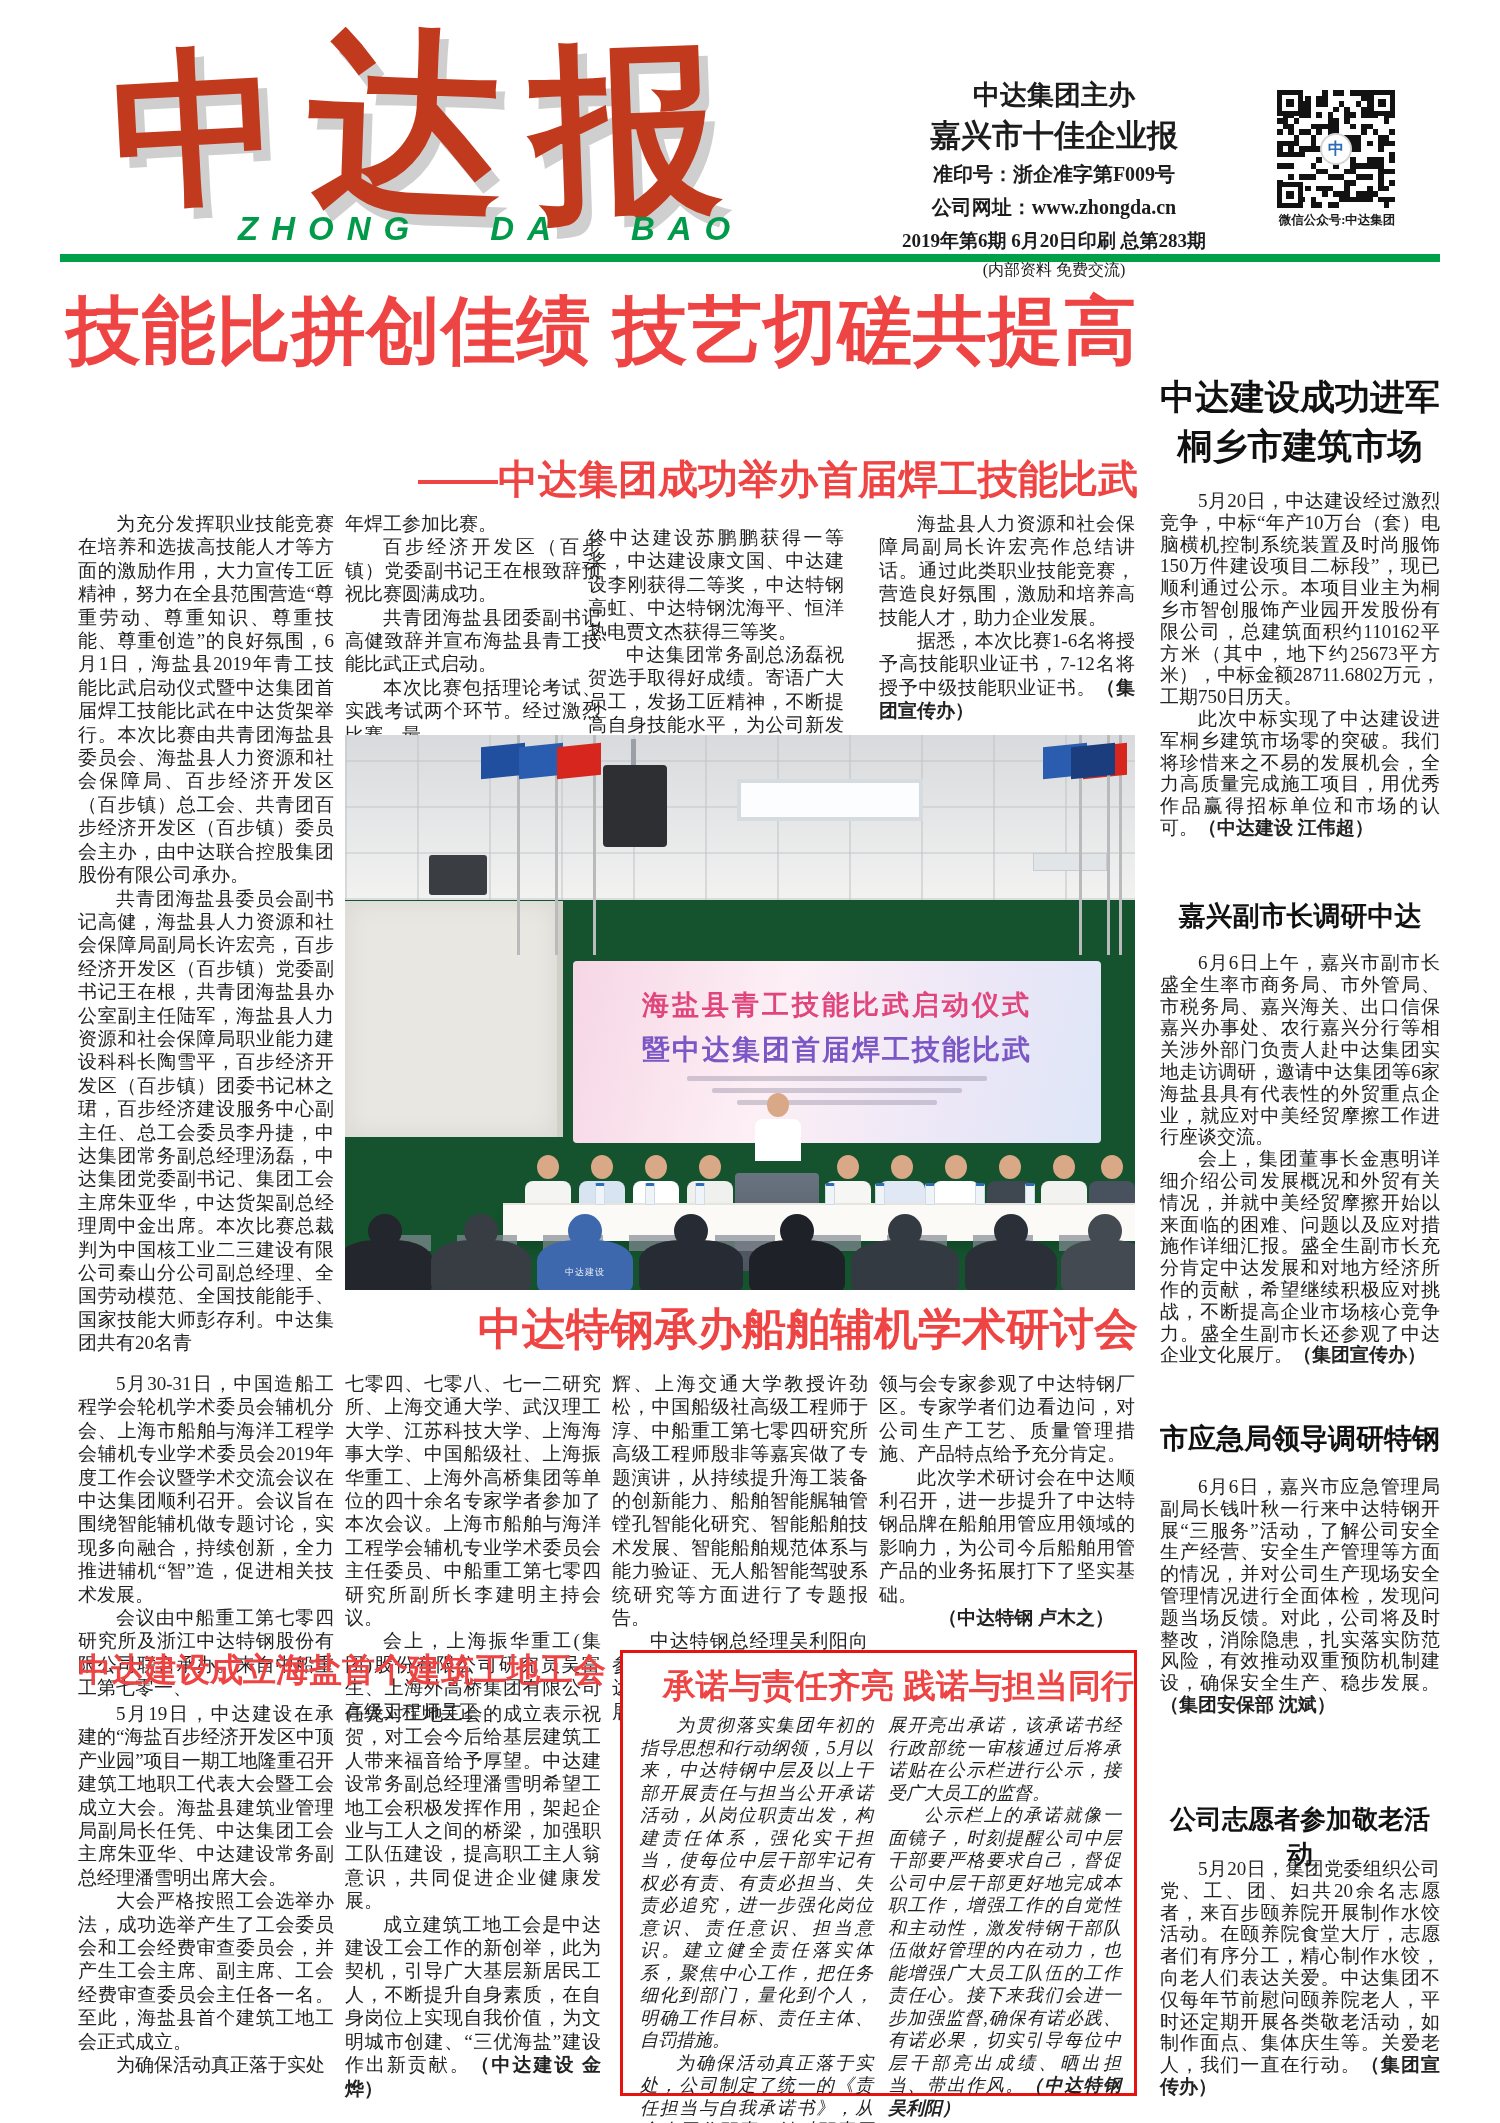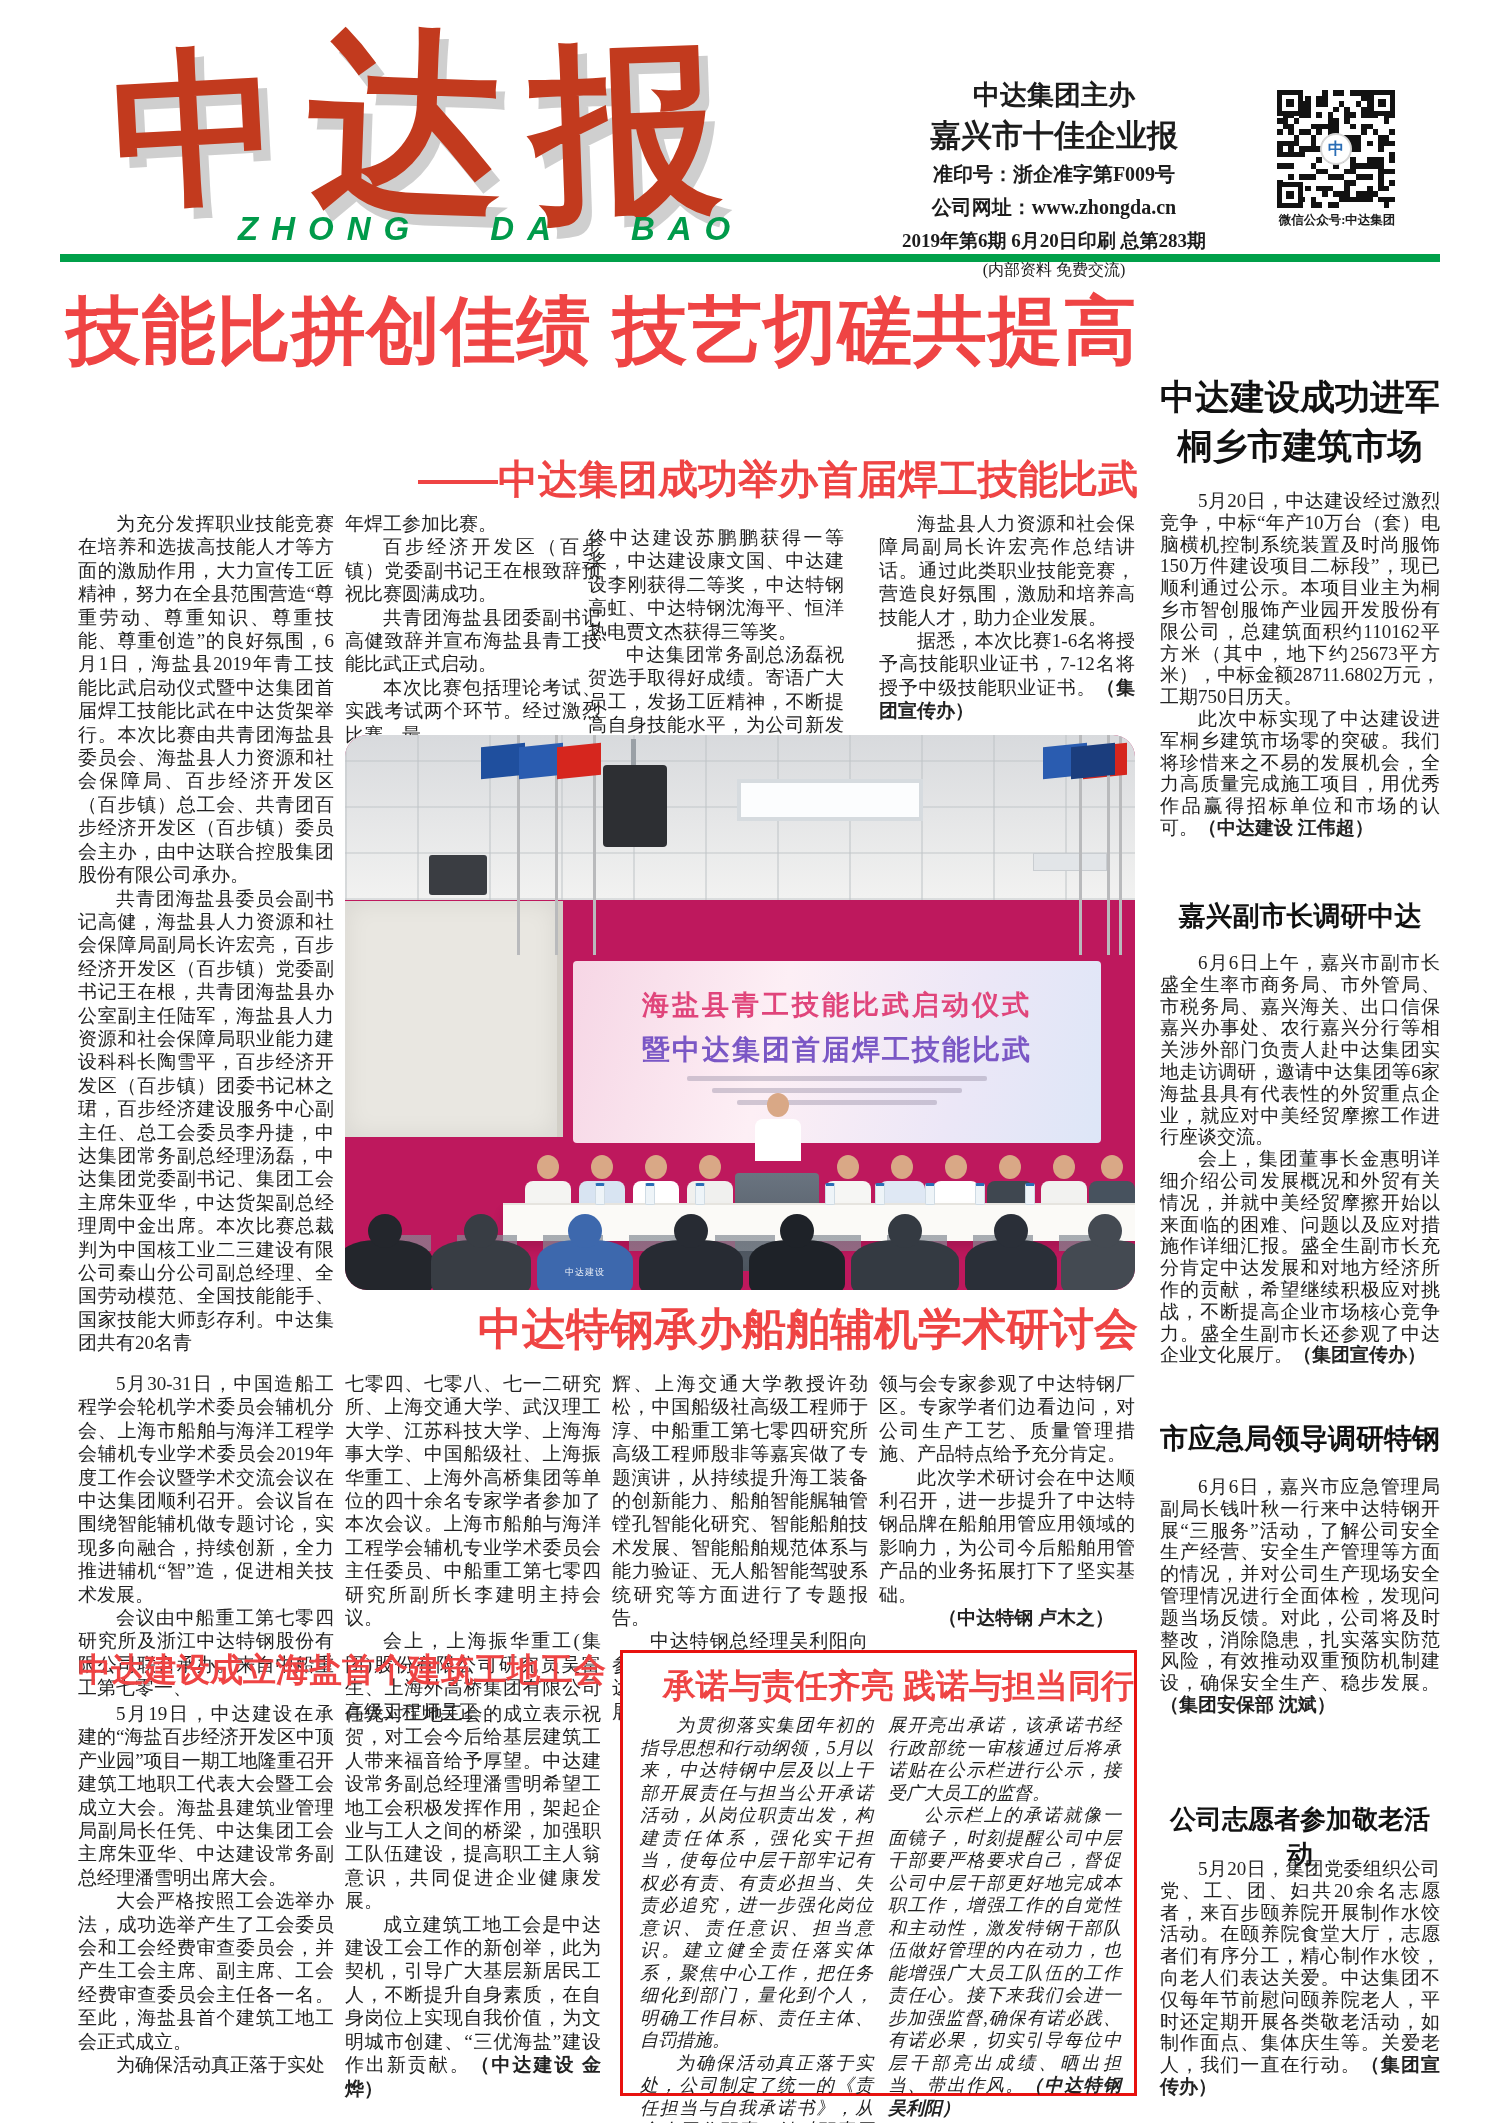--- a/index.html
+++ b/index.html
@@ -66,21 +66,21 @@
   #sbA-hl{top:372px;font-size:35px;line-height:49px;}
   #sbB-hl{top:898px;font-size:27px;}
   #sbC-hl{top:1420px;font-size:28px;}
   #sbD-hl{top:1802px;font-size:26px;}
   .sb-body{position:absolute;left:1160px;width:280px;font-size:19px;line-height:21.8px;}
   #sbA-body{top:490px;}
   #sbB-body{top:952px;}
   #sbC-body{top:1476px;}
   #sbD-body{top:1858px;}
   
-  #photo{position:absolute;left:345px;top:735px;width:790px;height:555px;overflow:hidden;background:#be185d;border-radius:22px;}
+  #photo{position:absolute;left:345px;top:735px;width:790px;height:555px;overflow:hidden;background:#14532d;}
   .ph-ceiling{position:absolute;left:0;top:0;width:100%;height:165px;
      background:
        repeating-linear-gradient(90deg,rgba(190,195,198,.5) 0 2px,transparent 2px 72px),
        repeating-linear-gradient(0deg,rgba(190,195,198,.45) 0 2px,transparent 2px 46px),
        linear-gradient(#d8dadd,#f2f2f1);}
   .ph-light{position:absolute;left:392px;top:44px;width:186px;height:42px;background:#fcfdfe;border:4px solid #d6dbdf;box-sizing:border-box;}
   .ph-vent{position:absolute;left:688px;top:118px;width:72px;height:16px;background:#e2e5e8;border:1px solid #c9cdd1;}
   .ph-speaker{position:absolute;left:258px;top:30px;width:64px;height:82px;background:#2d2f33;border-radius:4px;}
   .ph-speaker::before{content:"";position:absolute;left:28px;top:-26px;width:5px;height:26px;background:#9aa0a6;}
   .ph-proj{position:absolute;left:84px;top:120px;width:58px;height:40px;background:#3a3d42;border-radius:3px;}

